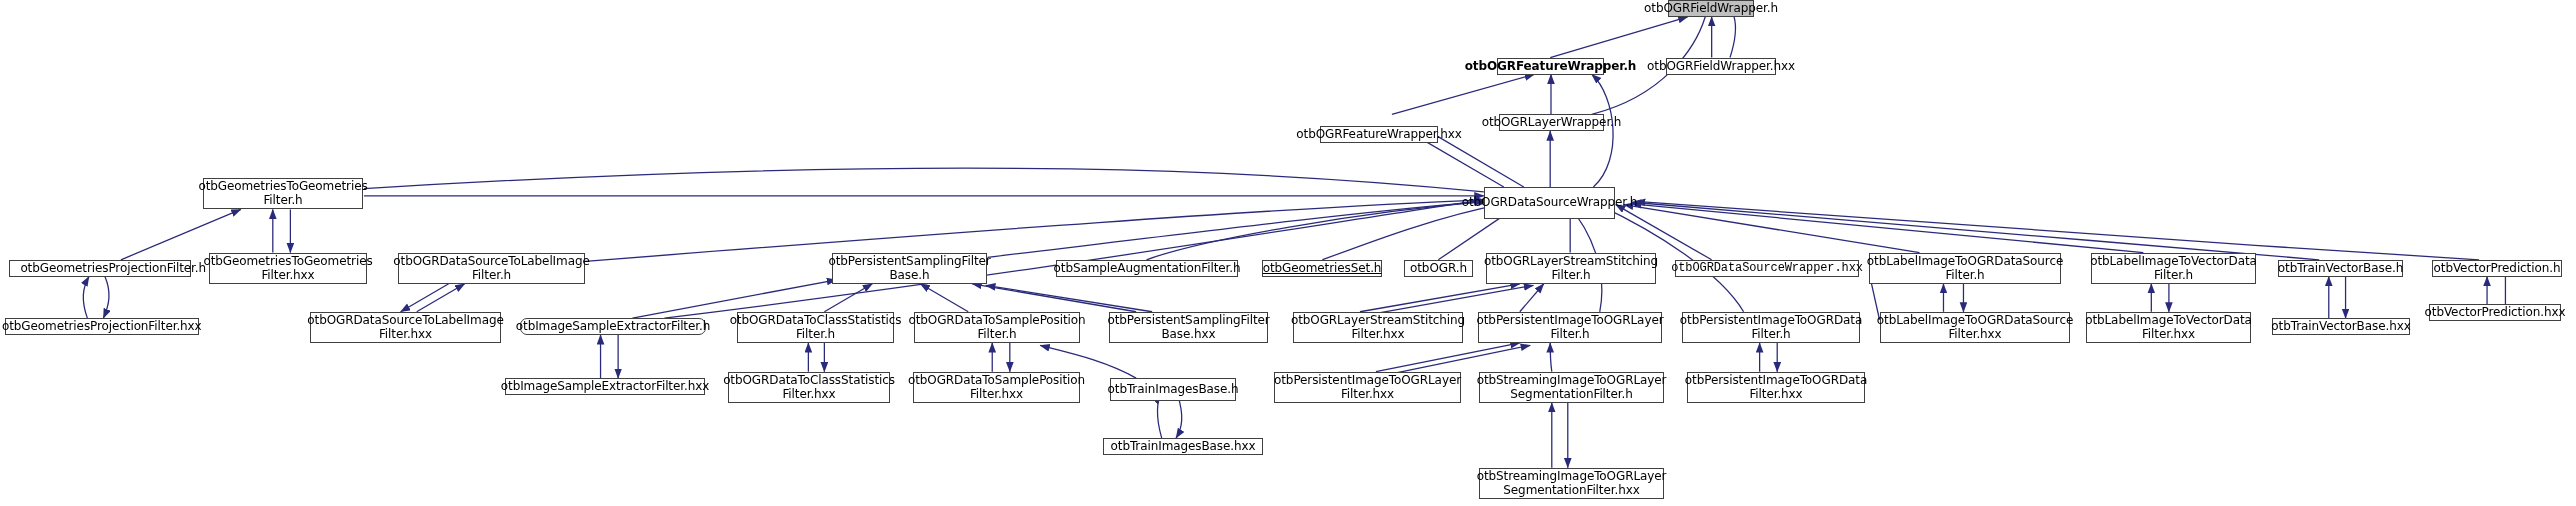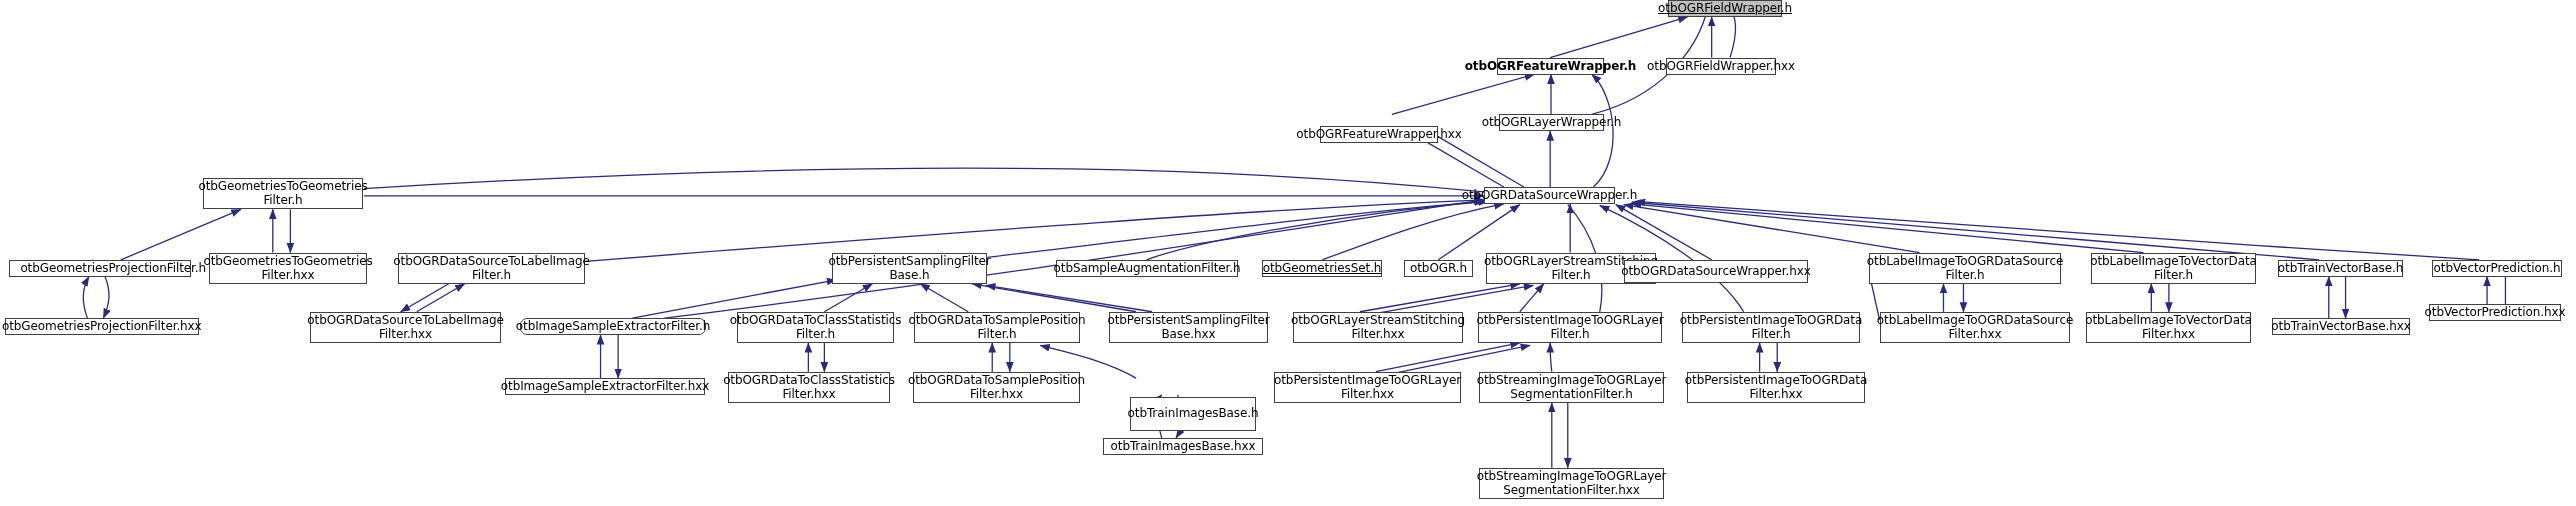--- a/index.html
+++ b/index.html
@@ -112,41 +112,41 @@
         <path d="M 1720,465 L 1900,429" fill="none" stroke="#2a2a7a" stroke-width="1.6" marker-end="url(#arrow)"></path>
         <path d="M 1733,469 L 1913,432" fill="none" stroke="#2a2a7a" stroke-width="1.6" marker-end="url(#arrow)"></path>
         <path d="M 1940,465 C 1938,450 1938,440 1938,429" fill="none" stroke="#2a2a7a" stroke-width="1.6" marker-end="url(#arrow)"></path>
         <path d="M 1960,504 L 1960,585" fill="none" stroke="#2a2a7a" stroke-width="1.6" marker-end="url(#arrow)"></path>
         <path d="M 1940,585 L 1940,504" fill="none" stroke="#2a2a7a" stroke-width="1.6" marker-end="url(#arrow)"></path>
         <path d="M 2200,465 L 2200,429" fill="none" stroke="#2a2a7a" stroke-width="1.6" marker-end="url(#arrow)"></path>
         <path d="M 2222,429 L 2222,465" fill="none" stroke="#2a2a7a" stroke-width="1.6" marker-end="url(#arrow)"></path>
       </g>
   </svg>
   <div id="node-layer">
-      <div class="node root" style="left: 1668px; top: 0px; width: 114px; height: 17px; text-decoration: underline;">otbOGRFieldWrapper.h</div>
+      <div class="node root" style="left: 1668px; top: 0px; width: 86px; height: 17px;">otbOGRFieldWrapper.h</div>
       <div class="node" style="left: 1497px; top: 58px; width: 107px; height: 17px; font-weight: bold;">otbOGRFeatureWrapper.h</div>
       <div class="node" style="left: 1666px; top: 58px; width: 110px; height: 17px;">otbOGRFieldWrapper.hxx</div>
       <div class="node" style="left: 1320px; top: 114px; width: 118px; height: 17px; margin-top: 12px;">otbOGRFeatureWrapper.hxx</div>
       <div class="node" style="left: 1499px; top: 114px; width: 105px; height: 17px; text-align: right;">otbOGRLayerWrapper.h</div>
-      <div class="node" style="left: 1484px; top: 187px; width: 131px; height: 17px;">otbOGRDataSourceWrapper.h</div>
+      <div class="node" style="left: 1484px; top: 187px; width: 131px; height: 32px;">otbOGRDataSourceWrapper.h</div>
       <div class="node" style="left: 203px; top: 178px; width: 160px; height: 31px;">otbGeometriesToGeometries
 Filter.h</div>
       <div class="node" style="left: 8.8px; top: 260px; width: 182px; height: 17px; padding-left: 30px;">otbGeometriesProjectionFilter.h</div>
       <div class="node" style="left: 209px; top: 253px; width: 158px; height: 31px;">otbGeometriesToGeometries
 Filter.hxx</div>
       <div class="node" style="left: 398px; top: 253px; width: 187px; height: 31px;">otbOGRDataSourceToLabelImage
 Filter.h</div>
       <div class="node" style="left: 832px; top: 253px; width: 155px; height: 31px;">otbPersistentSamplingFilter
 Base.h</div>
       <div class="node" style="left: 1056px; top: 260px; width: 182px; height: 17px;">otbSampleAugmentationFilter.h</div>
       <div class="node" style="left: 1262px; top: 260px; width: 120px; height: 17px; text-decoration: underline;">otbGeometriesSet.h</div>
       <div class="node" style="left: 1404px; top: 260px; width: 69px; height: 17px;">otbOGR.h</div>
       <div class="node" style="left: 1486px; top: 253px; width: 170px; height: 31px;">otbOGRLayerStreamStitching
 Filter.h</div>
-      <div class="node" style="left: 1624px; top: 260px; width: 184px; height: 23px;">otbOGRDataSourceWrapper.hxx</div>
+      <div class="node" style="left: 1675px; top: 260px; width: 184px; height: 17px; font-family: Liberation Mono, monospace;">otbOGRDataSourceWrapper.hxx</div>
       <div class="node" style="left: 1869px; top: 253px; width: 192px; height: 31px;">otbLabelImageToOGRDataSource
 Filter.h</div>
       <div class="node" style="left: 2091px; top: 253px; width: 165px; height: 31px;">otbLabelImageToVectorData
 Filter.h</div>
       <div class="node" style="left: 2278px; top: 260px; width: 125px; height: 17px;">otbTrainVectorBase.h</div>
       <div class="node" style="left: 2432px; top: 260px; width: 130px; height: 17px;">otbVectorPrediction.h</div>
       <div class="node" style="left: 4.8px; top: 318px; width: 194px; height: 17px;">otbGeometriesProjectionFilter.hxx</div>
       <div class="node" style="left: 310px; top: 312px; width: 191px; height: 31px;">otbOGRDataSourceToLabelImage
 Filter.hxx</div>
       <div class="node" style="left: 520px; top: 318px; width: 186px; height: 17px; border-radius: 7px;">otbImageSampleExtractorFilter.h</div>
@@ -166,21 +166,21 @@
 Filter.hxx</div>
       <div class="node" style="left: 2086px; top: 312px; width: 165px; height: 31px;">otbLabelImageToVectorData
 Filter.hxx</div>
       <div class="node" style="left: 2272px; top: 318px; width: 138px; height: 17px;">otbTrainVectorBase.hxx</div>
       <div class="node" style="left: 2429px; top: 304px; width: 132px; height: 17px;">otbVectorPrediction.hxx</div>
       <div class="node" style="left: 505px; top: 378px; width: 200px; height: 17px;">otbImageSampleExtractorFilter.hxx</div>
       <div class="node" style="left: 728px; top: 372px; width: 162px; height: 31px;">otbOGRDataToClassStatistics
 Filter.hxx</div>
       <div class="node" style="left: 913px; top: 372px; width: 167px; height: 31px;">otbOGRDataToSamplePosition
 Filter.hxx</div>
-      <div class="node" style="left: 1110px; top: 397px; width: 126px; height: 34px; margin-left: 20px;">otbTrainImagesBase.h</div>
+      <div class="node" style="left: 1110px; top: 378px; width: 126px; height: 23px;">otbTrainImagesBase.h</div>
       <div class="node" style="left: 1274px; top: 372px; width: 187px; height: 31px;">otbPersistentImageToOGRLayer
 Filter.hxx</div>
       <div class="node" style="left: 1479px; top: 372px; width: 185px; height: 31px;">otbStreamingImageToOGRLayer
 SegmentationFilter.h</div>
       <div class="node" style="left: 1687px; top: 372px; width: 178px; height: 31px;">otbPersistentImageToOGRData
 Filter.hxx</div>
       <div class="node" style="left: 1103px; top: 438px; width: 160px; height: 17px;">otbTrainImagesBase.hxx</div>
       <div class="node" style="left: 1479px; top: 468px; width: 185px; height: 31px;">otbStreamingImageToOGRLayer
 SegmentationFilter.hxx</div>
     </div>

